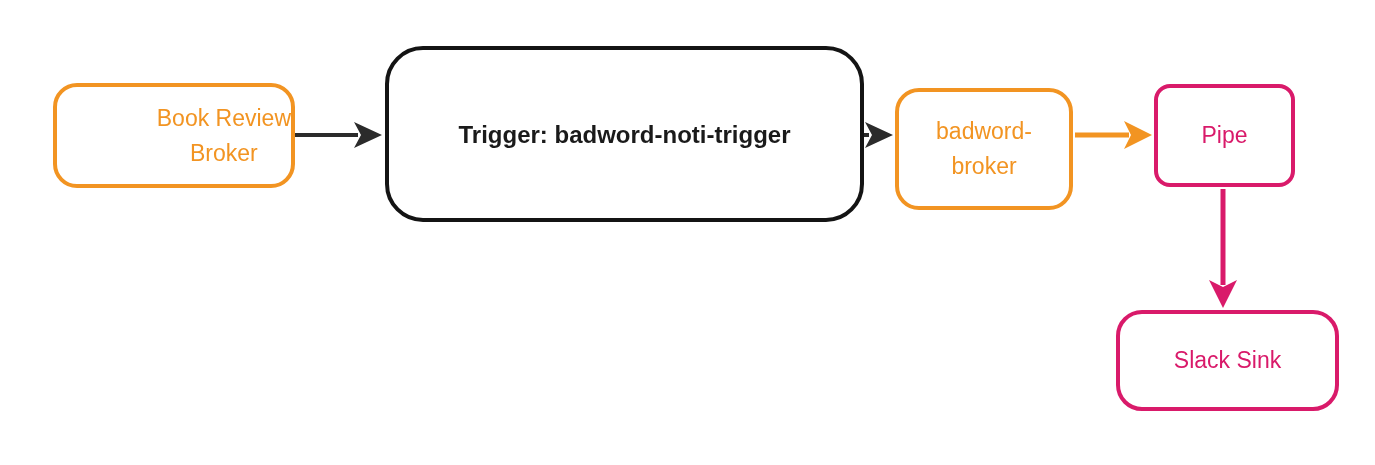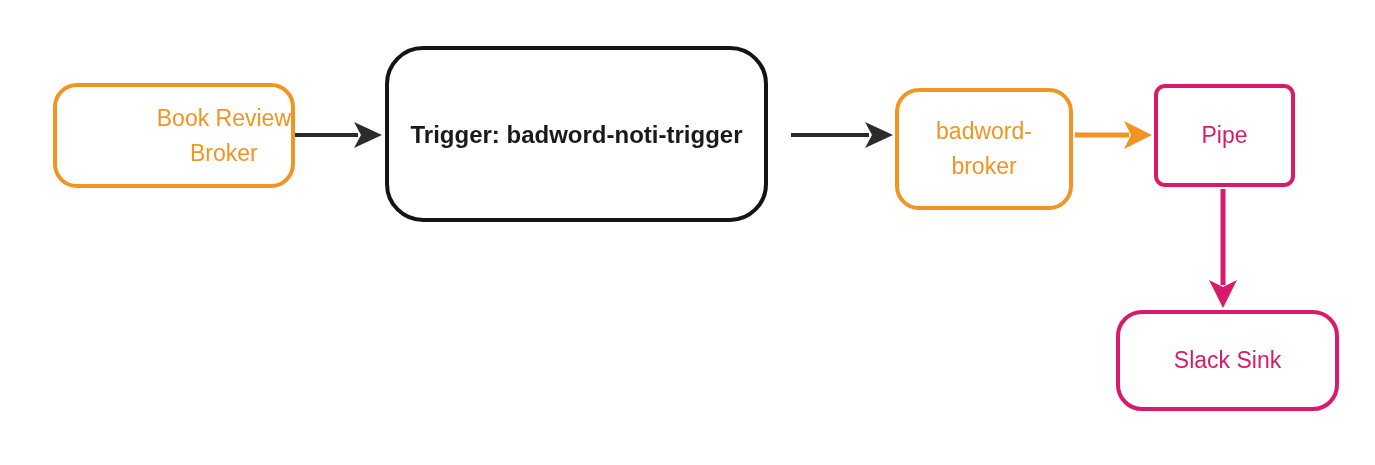--- a/index.html
+++ b/index.html
@@ -39,33 +39,33 @@
     white-space: pre-line;
   }
   .node-orange {
     border: 4px solid #F29422;
     color: #F29422;
     border-radius: 24px;
   }
   .node-pink {
     border: 4px solid #D91A6A;
     color: #D91A6A;
-    border-radius: 11px;
+    border-radius: 16px;
   }
   .node-trigger {
     border: 4px solid #141414;
     color: #1A1A1A;
     border-radius: 38px;
     font-size: 24px;
     line-height: 35px;
   }
   .bold { font-weight: 700; }
 
   #node-book-review-broker { left: 53px;  top: 83px;  width: 242px; height: 105px; align-items: flex-end; }
-  #node-trigger            { left: 385px; top: 46px;  width: 383px; height: 176px; }
+  #node-trigger            { left: 385px; top: 46px;  width: 479px; height: 176px; }
   #node-badword-broker     { left: 895px; top: 88px;  width: 178px; height: 122px;  }
   #node-pipe               { left: 1154px; top: 84px; width: 141px; height: 103px; }
   #node-slack-sink         { left: 1116px; top: 310px; width: 223px; height: 101px; border-radius: 26px; text-align: center; }
 </style>
 </head>
 <body>
 
 <div class="canvas">
 
   <svg class="edges" viewBox="0 0 1375 465" xmlns="http://www.w3.org/2000/svg">

